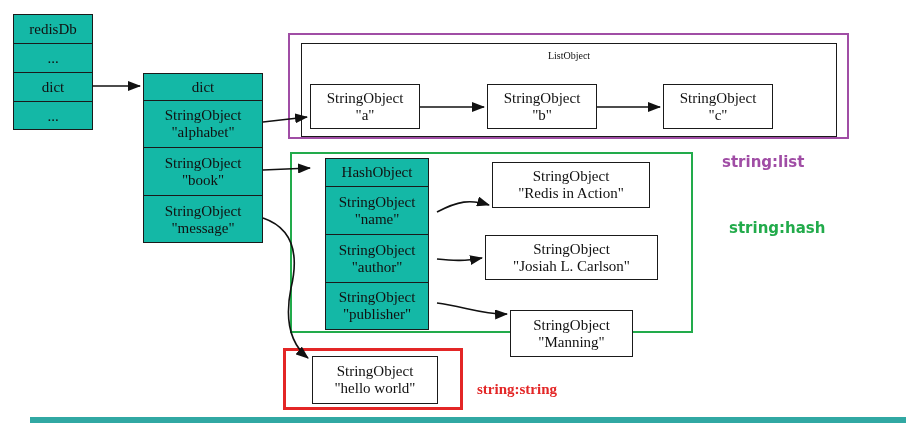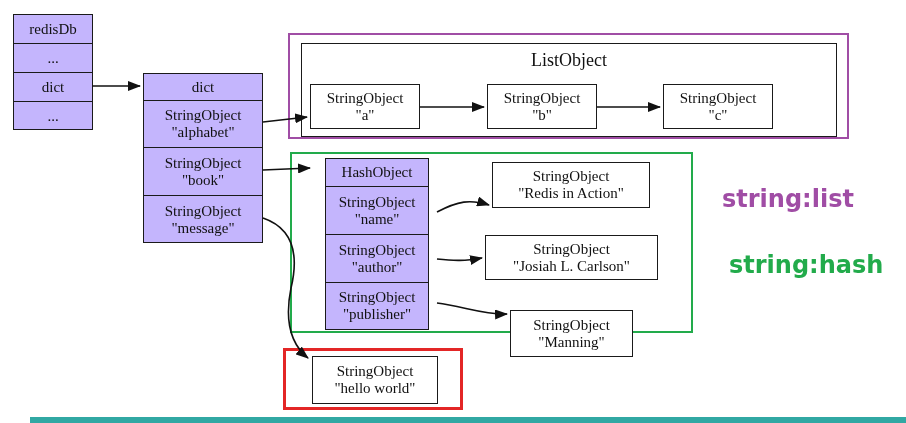--- a/index.html
+++ b/index.html
@@ -3,34 +3,34 @@
 <meta charset="utf-8">
 <style>
   :root{
     --purple:#a04da5; --green:#22ab4b; --red:#e32626; --teal:#31a8a3; --box_border:#1a1a1a;
   }
   html,body{margin:0;padding:0;background:#fff;}
   #canvas{
     position:relative;width:906px;height:423px;background:#fff;overflow:hidden;
     font-family:"Liberation Serif",serif;color:#111;
   }
-  .tbl{position:absolute;border:1px solid var(--box_border);background:#c4b5fd;box-sizing:border-box;}
+  .tbl{position:absolute;border:1px solid var(--box_border);background:#14b8a6;box-sizing:border-box;}
   .tbl .row{display:flex;flex-direction:column;align-items:center;justify-content:center;
     border-bottom:1px solid var(--box_border);box-sizing:border-box;font-size:15px;line-height:17px;text-align:center;}
   .tbl .row:last-child{border-bottom:none;}
   .node{position:absolute;border:1px solid var(--box_border);background:#fff;box-sizing:border-box;
     display:flex;flex-direction:column;align-items:center;justify-content:center;
     font-size:15px;line-height:17px;text-align:center;}
   .frame{position:absolute;box-sizing:border-box;background:transparent;}
   .frame.purple{border:2px solid var(--purple);}
   .frame.green{border:2px solid var(--green);}
   .frame.red{border:3px solid var(--red);}
   .container-box{position:absolute;border:1px solid var(--box_border);box-sizing:border-box;background:#fff;}
-  .container-title{position:absolute;width:100%;top:6px;text-align:center;font-size:18px;}
-  .tag{position:absolute;font-family:"DejaVu Sans",sans-serif;font-weight:bold;font-size:24px;letter-spacing:0px;margin-top:32px;}
+  .container-title{position:absolute;width:100%;top:6px;text-align:center;font-size:10px;}
+  .tag{position:absolute;font-family:"DejaVu Sans",sans-serif;font-weight:bold;font-size:15px;letter-spacing:0px;}
   .tag.purple{color:var(--purple);}
   .tag.green{color:var(--green);}
   .tag.red{color:var(--red);font-family:Liberation Serif, serif;}
   #arrows{position:absolute;left:0;top:0;width:906px;height:423px;pointer-events:none;}
   .teal-bar{position:absolute;left:30px;top:417px;width:876px;height:6px;background:var(--teal);}
 </style>
 </head>
 <body>
 
 <div id="canvas">

